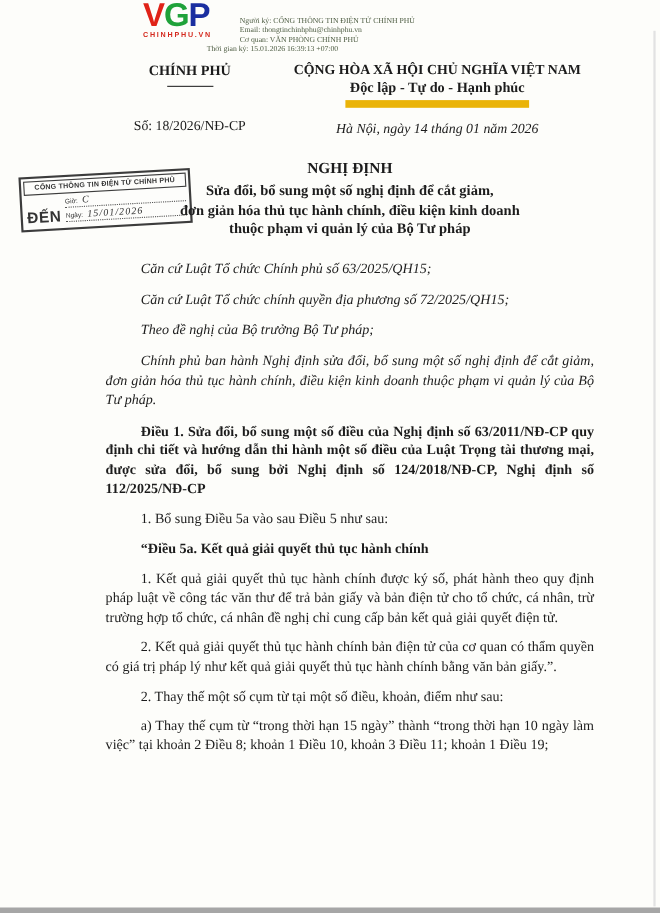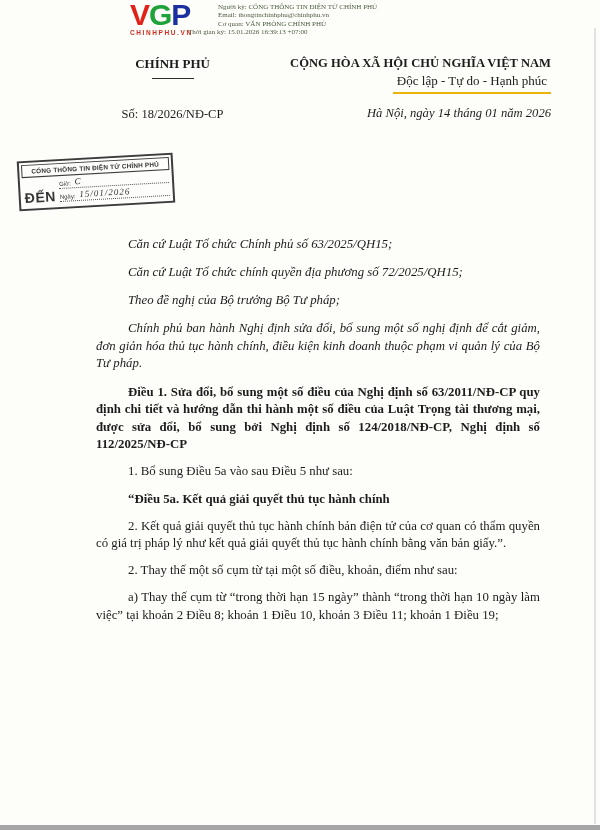--- a/index.html
+++ b/index.html
@@ -11,33 +11,33 @@
   .right-edge { position:absolute; top:28px; bottom:6px; right:4px; width:2px; background:#e2e2e2; }
   .bottom-bar { position:absolute; left:0; right:0; bottom:0; height:5px; background:#a6a6a6; }
 
   
   .logo-row { position:absolute; left:130px; top:2px; }
   .vgp { font-family:"Liberation Sans", sans-serif; font-weight:bold; font-size:30px; line-height:26px; letter-spacing:-1px; }
   .vgp .v { color:#e02318; }
   .vgp .g { color:#1fa23a; }
   .vgp .p { color:#1b2fa0; }
   .logo-sub { font-family:"Liberation Sans", sans-serif; font-weight:bold; font-size:6.5px; color:#d42a1e; letter-spacing:1.6px; margin-top:1px; }
-  .sig { position:absolute; left:88px; top:1px; width:230px;
+  .sig { position:absolute; left:88px; top:13px; width:230px;
          font-family:"Liberation Serif", serif; font-size:7px; line-height:8.3px; color:#4d5c42; }
   .sig .sig-last { margin-left:-30px; }
 
   
   .header { position:absolute; top:56px; left:0; width:600px; }
   .header-left { position:absolute; left:100px; width:145px; text-align:center; }
   .gov { font-weight:bold; font-size:13px; }
   .rule { width:42px; height:1px; background:#2a2a2a; margin:6px auto 0 auto; }
   .doc-no { font-size:12.5px; margin-top:28px; }
-  .header-right { position:absolute; left:266px; width:285px; text-align:right; }
+  .header-right { position:absolute; left:255px; width:285px; text-align:center; }
   .nation { font-weight:bold; font-size:12.6px; }
-  .motto { font-weight:normal; font-size:13px; display:inline-block; border-bottom:2px solid #eab308; padding:1px 4px 3px 4px; }
+  .motto { font-weight:bold; font-size:13px; display:inline-block; border-bottom:7px solid #eab308; padding:1px 4px 3px 4px; }
   .place-date { font-style:italic; font-size:12.6px; margin-top:12px; }
 
   
   .stamp {
     position:absolute; left:18px; top:157px; width:148px;
     border:2px solid #3c3c3c; padding:2px; transform:rotate(-3.2deg);
     background:rgba(253,253,250,0.85); color:#333;
     font-family:"Liberation Sans", sans-serif;
   }
   .stamp-org { border:1px solid #3c3c3c; font-size:6.4px; font-weight:bold; text-align:center; padding:2px 1px; letter-spacing:0.2px; }
@@ -105,34 +105,41 @@
           <span class="sf-value">C</span>
         </div>
         <div class="stamp-field">
           <span class="sf-label">Ngày:</span>
           <span class="sf-value">15/01/2026</span>
         </div>
       </div>
     </div>
   </div>
 
+  <div class="doc-title">
+    <div class="doc-kind">NGHỊ ĐỊNH</div>
+    <div class="doc-sub">Sửa đổi, bổ sung một số nghị định để cắt giảm,</div>
+    <div class="doc-sub">đơn giản hóa thủ tục hành chính, điều kiện kinh doanh</div>
+    <div class="doc-sub">thuộc phạm vi quản lý của Bộ Tư pháp</div>
+  </div>
 
   <div class="content">
     <div class="preamble">
       <p class="it">Căn cứ Luật Tổ chức Chính phủ số 63/2025/QH15;</p>
       <p class="it">Căn cứ Luật Tổ chức chính quyền địa phương số 72/2025/QH15;</p>
       <p class="it">Theo đề nghị của Bộ trưởng Bộ Tư pháp;</p>
       <p class="it">Chính phủ ban hành Nghị định sửa đổi, bổ sung một số nghị định để cắt giảm, đơn giản hóa thủ tục hành chính, điều kiện kinh doanh thuộc phạm vi quản lý của Bộ Tư pháp.</p>
     </div>
 
 
     <p class="bold">Điều 1. Sửa đổi, bổ sung một số điều của Nghị định số 63/2011/NĐ-CP quy định chi tiết và hướng dẫn thi hành một số điều của Luật Trọng tài thương mại, được sửa đổi, bổ sung bởi Nghị định số 124/2018/NĐ-CP, Nghị định số 112/2025/NĐ-CP</p>
 
     <p>1. Bổ sung Điều 5a vào sau Điều 5 như sau:</p>
     <p class="bold">“Điều 5a. Kết quả giải quyết thủ tục hành chính</p>
+    <p>1. Kết quả giải quyết thủ tục hành chính được ký số, phát hành theo quy định pháp luật về công tác văn thư để trả bản giấy và bản điện tử cho tổ chức, cá nhân, trừ trường hợp tổ chức, cá nhân đề nghị chỉ cung cấp bản kết quả giải quyết điện tử.</p>
     <p>2. Kết quả giải quyết thủ tục hành chính bản điện tử của cơ quan có thẩm quyền có giá trị pháp lý như kết quả giải quyết thủ tục hành chính bằng văn bản giấy.”.</p>
     <p>2. Thay thế một số cụm từ tại một số điều, khoản, điểm như sau:</p>
     <p>a) Thay thế cụm từ “trong thời hạn 15 ngày” thành “trong thời hạn 10 ngày làm việc” tại khoản 2 Điều 8; khoản 1 Điều 10, khoản 3 Điều 11; khoản 1 Điều 19;</p>
   </div>
 
   <div class="right-edge"></div>
   <div class="bottom-bar"></div>
 </div>
 
 </body></html>

